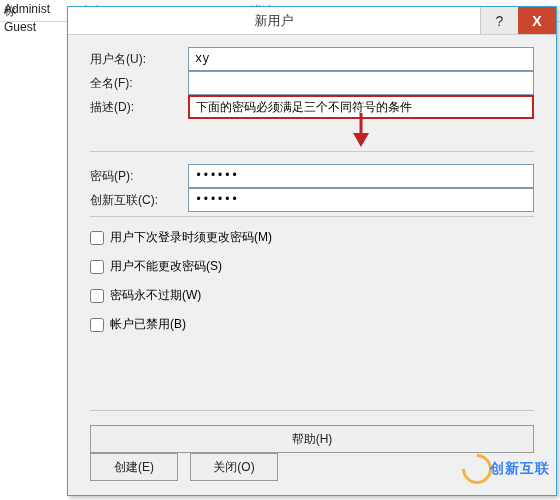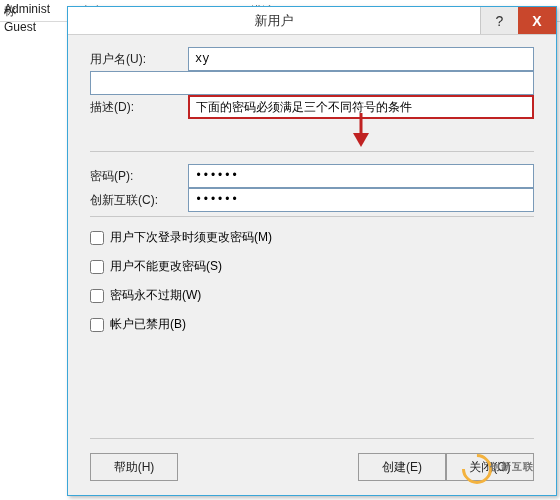--- a/index.html
+++ b/index.html
@@ -145,22 +145,23 @@
     margin: 0 6px 0 0;
   }
 
   .footer {
     position: absolute;
     left: 22px; right: 22px; bottom: 14px;
     border-top: 1px solid #c8c8c8;
     padding-top: 14px;
     display: flex;
     justify-content: space-between;
-  }
-  .footer .right-btns { display: flex; }
+    flex-direction: column;
+  }
+  .footer .right-btns { display: flex; gap: 12px; }
   .btn-std {
     min-width: 88px;
     height: 28px;
     background: #efefef;
     border: 1px solid #9a9a9a;
     font-size: 12px;
     color: #222;
     display: inline-flex;
     align-items: center;
     justify-content: center;
@@ -178,23 +179,23 @@
     left: 0; top: 0;
     width: 30px; height: 30px;
     border: 3px solid #f3b23e;
     border-left-color: transparent;
     border-radius: 50%;
     transform: rotate(45deg);
   }
   .watermark .txt {
     position: absolute;
     left: 28px; top: 6px;
-    font-size: 10px;
+    font-size: 14px;
     font-weight: bold;
-    color: #737373;
+    color: #3b82f6;
     letter-spacing: 1px;
   }
 </style>
 </head>
 <body>
 
 <div class="root">
 
   <div class="bg-header-row">称</div>
   <div class="bg-col2">全名</div>
@@ -213,20 +214,21 @@
       </div>
     </div>
 
     <div class="body">
       <div class="row">
         <div class="label">用户名(U):</div>
         <input type="text" value="xy" style="">
       </div>
 
       <div class="row">
+        <div class="label">全名(F):</div>
         <input type="text" value="" style="">
       </div>
 
       <div class="row">
         <div class="label">描述(D):</div>
         <div class="desc-input-wrap">
           <input type="text" value="下面的密码必须满足三个不同符号的条件" style="">
         </div>
       </div>
 

